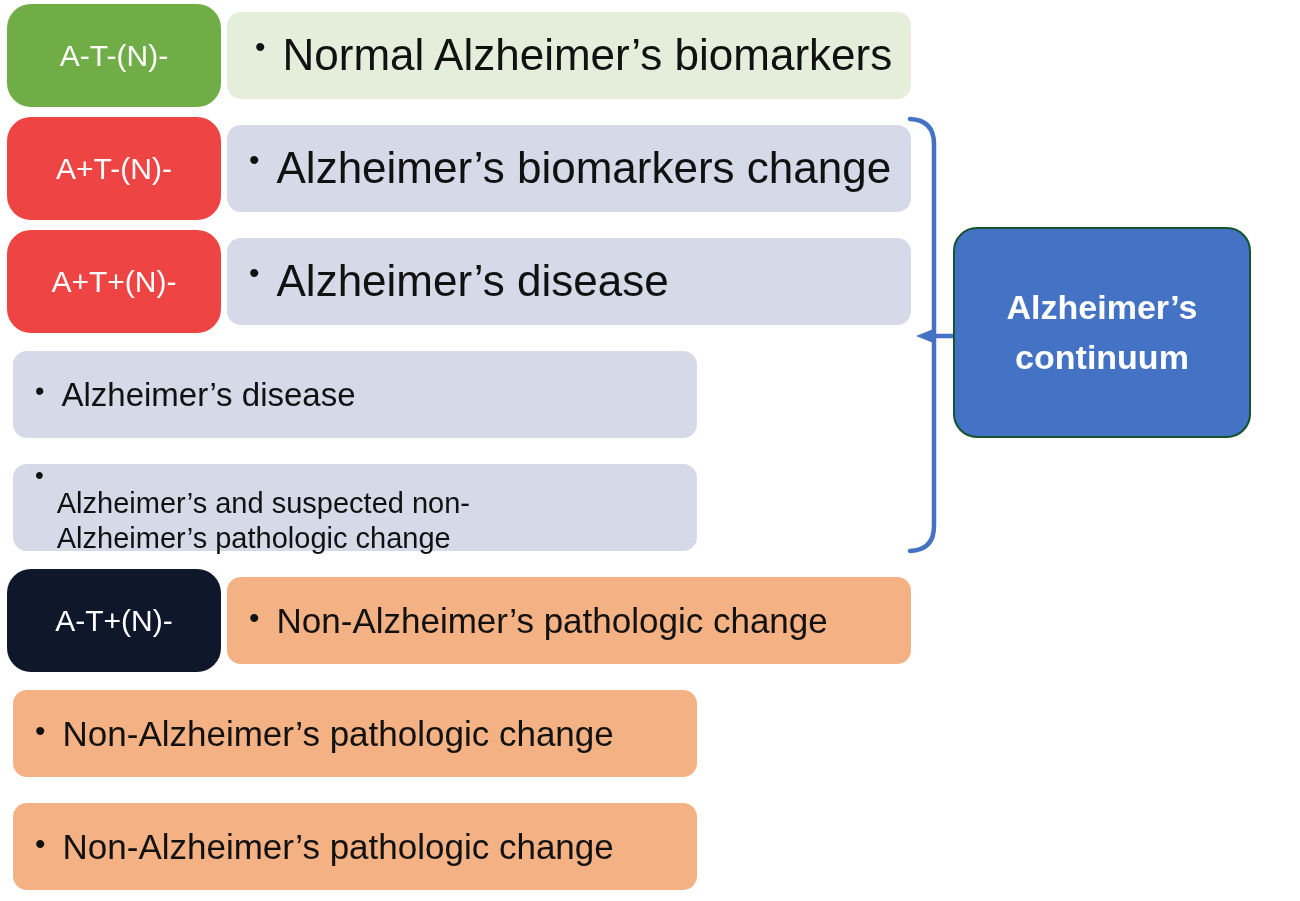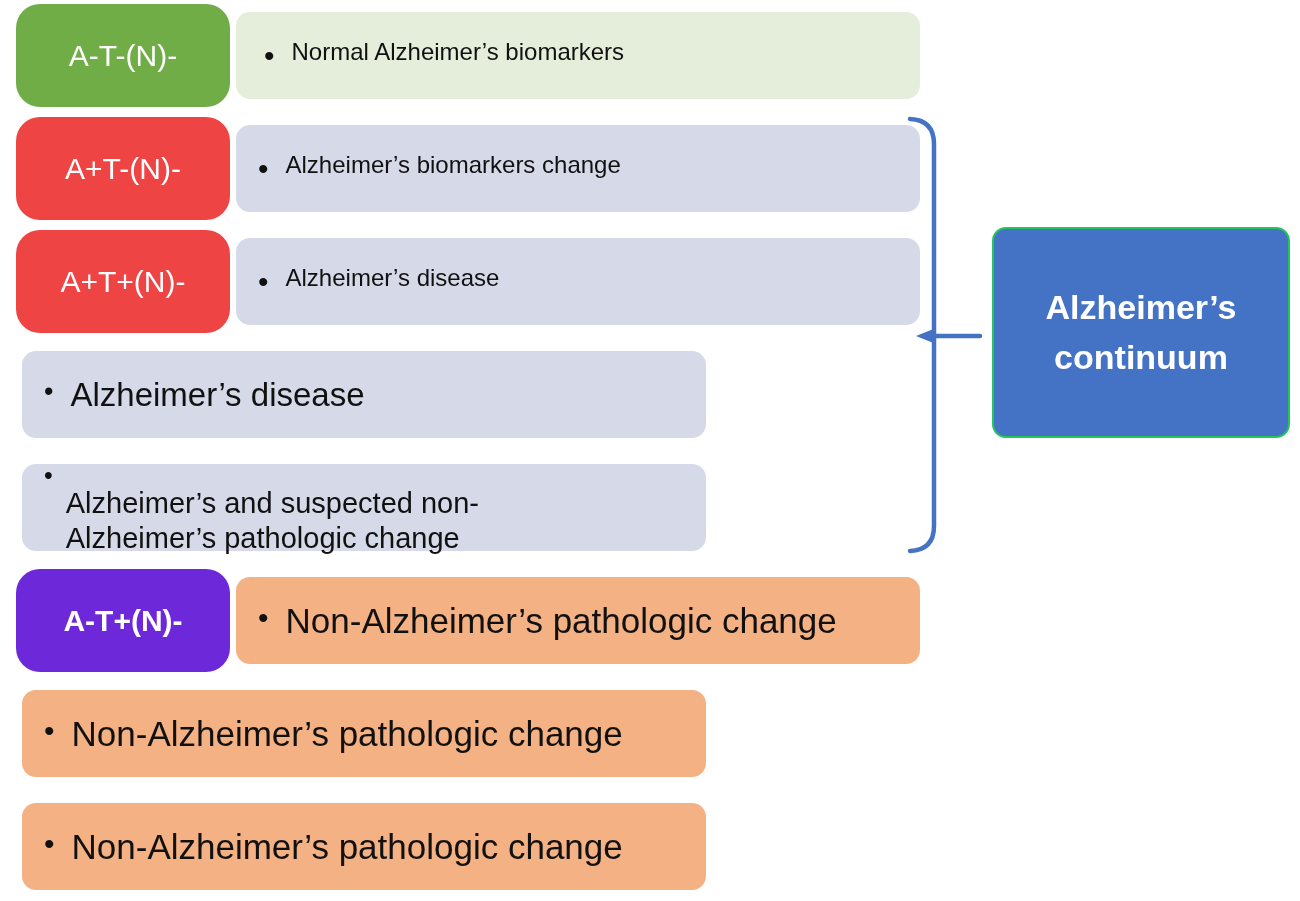--- a/index.html
+++ b/index.html
@@ -4,21 +4,21 @@
 <style>
   html,body{margin:0;padding:0;background:#ffffff;}
   .canvas{
     position:relative;
     width:1300px;height:901px;
     background:#ffffff;
     font-family:"Liberation Sans","DejaVu Sans",sans-serif;
     overflow:hidden;
   }
   .rows{
-    position:absolute;left:16px;top:4px;
+    position:absolute;left:7px;top:4px;
     display:flex;flex-direction:column;gap:10px;
   }
   .row{display:flex;height:103px;}
   .code-box{
     width:214px;height:103px;
     border-radius:24px;
     display:flex;align-items:center;justify-content:center;
     color:#ffffff;font-size:30px;
     flex:0 0 auto;
   }
@@ -26,45 +26,45 @@
     margin-left:6px;
     align-self:center;
     width:684px;height:87px;
     border-radius:14px;
     display:flex;align-items:center;
     box-sizing:border-box;
     padding-left:22px;
   }
   .entry{display:flex;align-items:flex-start;}
   .bullet{font-size:30px;line-height:1.2;color:#111111;margin-right:17px;}
-  .desc{font-size:24px;line-height:1.2;color:#111111;}
+  .desc{font-size:44px;line-height:1.2;color:#111111;}
   
   .row.green  .code-box{background:#70AD47;}
   .row.green  .desc-box{background:#E4EEDB;}
   .row.blue   .code-box{background:#ef4444;}
   .row.blue   .desc-box{background:#D6DAE8;}
-  .row.orange .code-box{background:#6d28d9;font-weight:bold;}
+  .row.orange .code-box{background:#0f172a;}
   .row.orange .desc-box{background:#F4B183;}
   
   .row:nth-child(1) .desc-box{padding-left:28px;}
   .row:nth-child(4) .desc{font-size:33px;}
   .row:nth-child(4) .bullet{font-size:27px;}
   .row:nth-child(5) .desc{font-size:29px;max-width:480px;margin-top:26px;}
   .row:nth-child(5) .bullet{font-size:25px;margin-right:13px;}
   .row:nth-child(6) .desc,.row:nth-child(7) .desc,.row:nth-child(8) .desc{font-size:35px;}
   
   .brace-svg{position:absolute;left:0;top:0;pointer-events:none;}
   
   .continuum-box{
     position:absolute;
-    left:992px;top:227px;
+    left:953px;top:227px;
     width:298px;height:211px;
     background:#4472C4;
-    border:2px solid #22c55e;
-    border-radius:14px;
+    border:2px solid #14532d;
+    border-radius:24px;
     box-sizing:border-box;
     display:flex;align-items:center;justify-content:center;
     text-align:center;
   }
   .continuum-label{
     color:#ffffff;
     font-size:34px;font-weight:bold;
     line-height:1.45;
     width:240px;
   }

